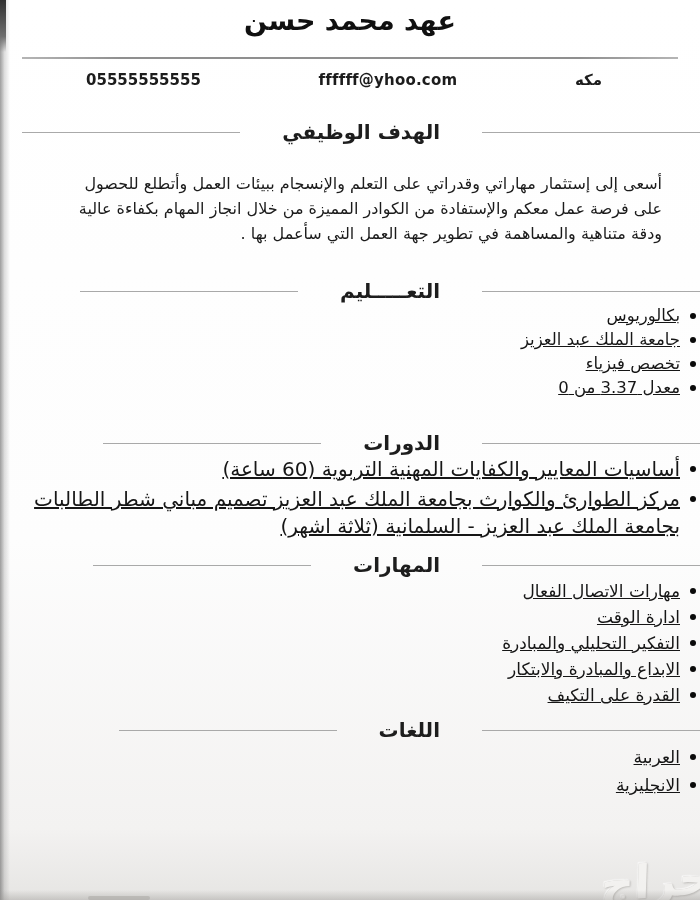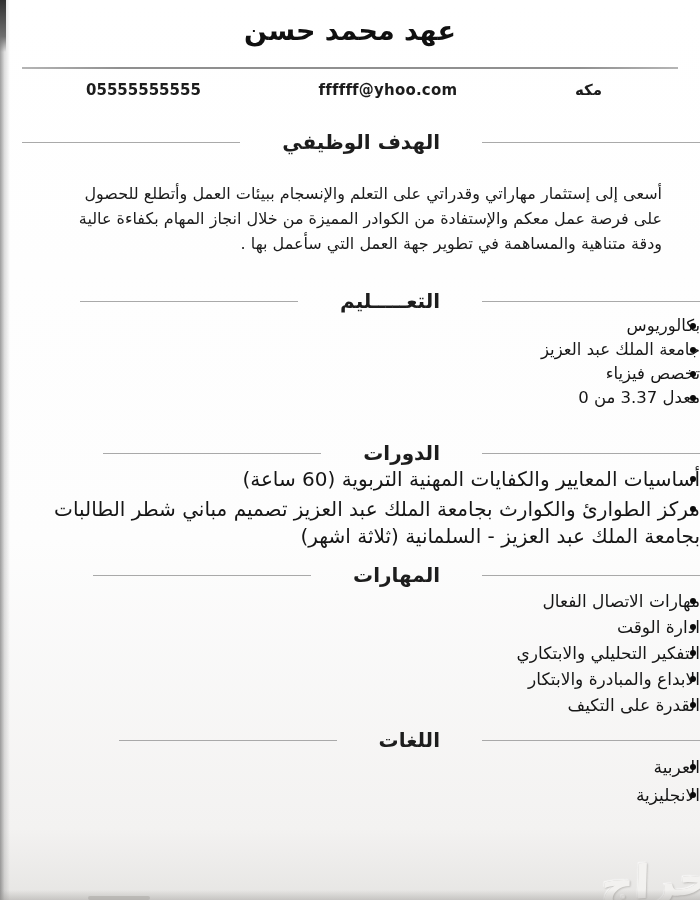--- a/index.html
+++ b/index.html
@@ -28,21 +28,21 @@
     position:absolute;left:0;bottom:0;width:100%;height:10px;
     background:linear-gradient(0deg,rgba(150,148,145,.40),rgba(150,148,145,0));
     pointer-events:none;
   }
   .bottom-smudge{
     position:absolute;left:88px;bottom:0;width:62px;height:4px;
     background:#a9a7a4;opacity:.55;border-radius:2px;pointer-events:none;
   }
   
   .name{
-    margin:0;padding-top:15px;height:38px;
+    margin:0;padding-top:5px;height:38px;
     text-align:center;font-size:27px;font-weight:800;color:#101010;
     letter-spacing:.5px;
   }
   .name-divider{
     margin:14px 22px 0 22px;height:2px;
     background:linear-gradient(90deg,#b5b5b5,#8f8f8f 15%,#8f8f8f 85%,#b5b5b5);
   }
   .contact-row{
     margin-top:10px;padding:0 98px 0 86px;height:22px;
     display:flex;align-items:center;justify-content:space-between;
@@ -61,21 +61,21 @@
   
   .objective-text{
     margin:26px 38px 0 55px;
     font-size:16px;font-weight:500;line-height:25px;color:#1b1b1b;
     text-align:right;
   }
   ul.cv-list{
     list-style:none;margin:0;padding:0;
     text-align:right;color:#161616;font-weight:500;
   }
-  ul.cv-list li{position:relative;}
+  ul.cv-list li{position:relative;padding-right:20px;text-decoration:underline;}
   ul.cv-list li::before{
     content:"";position:absolute;right:4px;width:6px;height:6px;
     background:#0a0a0a;border-radius:50%;
   }
   .edu-list{margin:18px 42px 0 160px;font-size:16.5px;line-height:24px;}
   .edu-list li::before{top:9px;}
   .courses-list{margin:18px 42px 0 118px;font-size:20px;line-height:27px;}
   .courses-list li::before{top:10px;}
   .courses-list li + li{margin-top:3px;}
   .skills-list{margin:7px 42px 0 160px;font-size:17px;line-height:26px;}
@@ -152,21 +152,21 @@
 
   <section class="sec-skills">
     <div class="sec-head">
       <span class="rule"></span>
       <h2>المهارات</h2>
       <span class="rule"></span>
     </div>
     <ul class="cv-list skills-list">
       <li>مهارات الاتصال الفعال</li>
       <li>ادارة الوقت</li>
-      <li>التفكير التحليلي والابتكاري</li>
+      <li>التفكير التحليلي والمبادرة</li>
       <li>الابداع والمبادرة والابتكار</li>
       <li>القدرة على التكيف</li>
     </ul>
   </section>
 
   <section class="sec-languages">
     <div class="sec-head">
       <span class="rule"></span>
       <h2>اللغات</h2>
       <span class="rule"></span>

